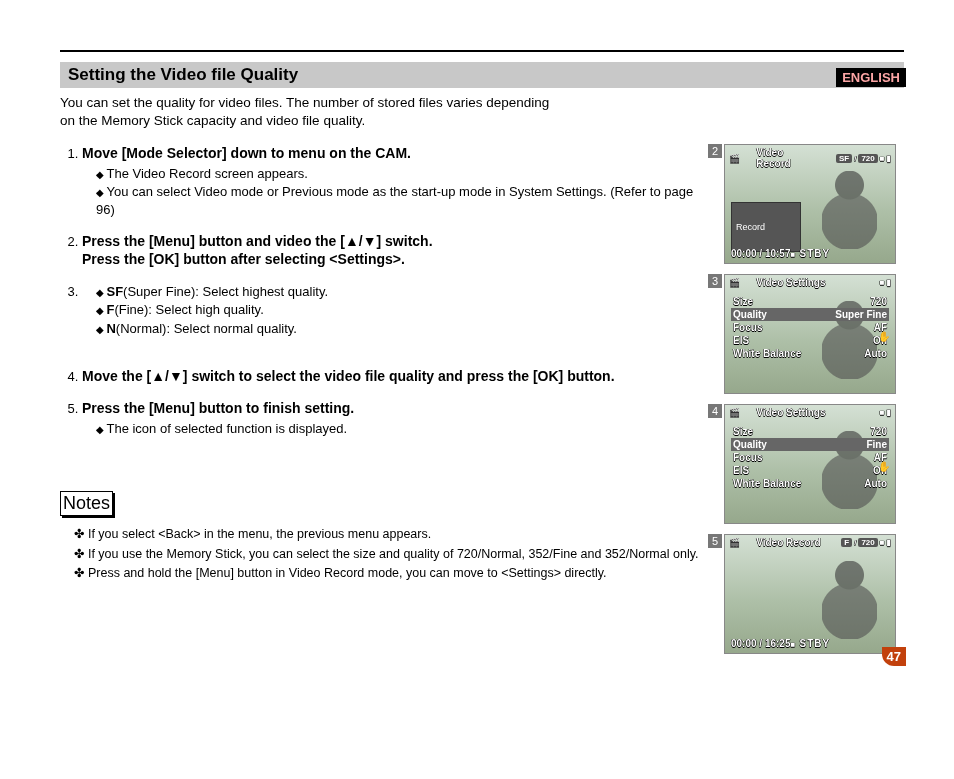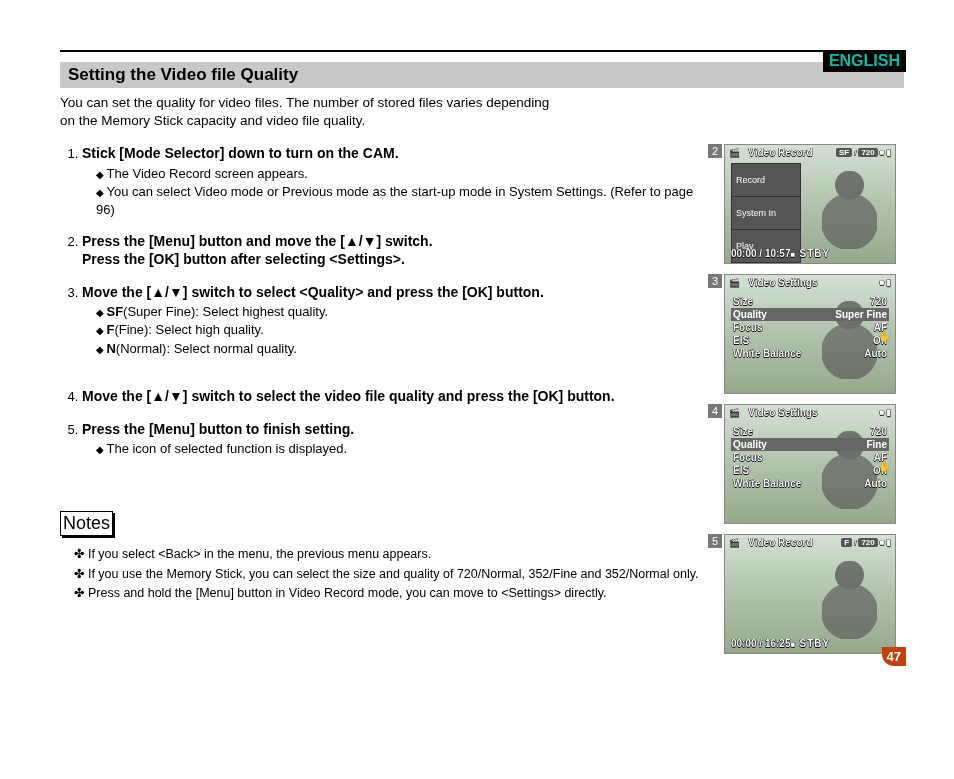--- a/index.html
+++ b/index.html
@@ -10,23 +10,23 @@
     height: 779px;
     font-family: Arial, Helvetica, sans-serif;
     font-size: 13px;
     color: #000;
     background: #fff;
     position: relative;
   }
   .page { padding: 50px 50px 20px 60px; position: relative; }
   .english-tag {
     position: absolute;
-    top: 50px; right: 48px;
-    background: #000; color: #14b8a6;
-    font-weight: bold; font-size: 16px;
+    top: 68px; right: 48px;
+    background: #000; color: #fca5a5;
+    font-weight: bold; font-size: 13px;
     padding: 2px 6px;
   }
   h1.title {
     font-size: 22px; font-weight: bold;
     margin: 0 0 4px 0; letter-spacing: -0.3px;
   }
   .title-rule { border-bottom: 2px solid #000; margin-bottom: 10px; }
   h2.subtitle {
     background: #c8c8c8;
     font-size: 17px; font-weight: bold;
@@ -65,32 +65,32 @@
     font-size:11px; text-align:center; line-height:14px;
   }
   .thumb {
     width: 172px; height: 120px;
     border:1px solid #888; position:relative;
     background: linear-gradient(#d4e0d4,#aec0a8 55%,#96a88c);
     overflow:hidden; font-family: Arial, sans-serif;
   }
   .th-titlebar {
     position:absolute; top:2px; left:4px; right:4px;
-    display:flex; align-items:center; gap:8px;
+    display:flex; align-items:center; gap:16px;
     color:#fff; font-size:10px; font-weight:bold;
     text-shadow: 0.5px 0 #000,-0.5px 0 #000,0 0.5px #000,0 -0.5px #000;
   }
   .th-titlebar .cam-icon::before { content:"🎬"; font-size:9px; text-shadow:none; }
   .status-icons { margin-left:auto; display:flex; gap:2px; align-items:center; font-size:8px; }
   .pill { background:#555; color:#fff; border-radius:2px; padding:0 3px; font-size:8px; text-shadow:none;}
   .batt::before{ content:"▮"; }
   .menu-box { position:absolute; left:6px; top:18px; width:70px; }
   .menu-box .item {
     background:#555; color:#fff; border:1px solid #333;
-    font-size:9px; padding:11px 4px; margin-bottom:-1px;
+    font-size:9px; padding:19px 4px; margin-bottom:-1px;margin-top:39px;
   }
   .menu-box .item.sel { background:#333; }
   .th-footer {
     position:absolute; left:6px; bottom:4px; right:6px;
     display:flex; justify-content:flex-start; color:#fff;
     font-size:10px; font-weight:bold;
     text-shadow: 0.5px 0 #000,-0.5px 0 #000,0 0.5px #000,0 -0.5px #000;
   }
   .th-footer .stby { letter-spacing:1px; }
   .th-footer .stby::before{ content:"■ "; font-size:8px;}
@@ -125,36 +125,33 @@
 
   <p class="intro">
     <span>You can set the quality for video files. The number of stored files varies depending</span><br>
     <span>on the Memory Stick capacity and video file quality.</span>
   </p>
 
   <div class="main-cols">
     <div class="left">
       <ol class="steps">
         <li>
-          <div class="st-head">Stick [Mode Selector] down to turn on the CAM.</div>
+          <div class="st-head">Move [Mode Selector] down to menu on the CAM.</div>
           <ul class="sublist">
             <li>The Video Record screen appears.</li>
             <li>You can select Video mode or Previous mode as the start-up mode in System Settings. (Refer to page 96)</li>
           </ul>
         </li>
         <li>
           <div class="st-head">
-            <span>Press the [Menu] button and move the [</span><span class="sym">▲/▼</span><span>] switch.</span><br>
+            <span>Press the [Menu] button and video the [</span><span class="sym">▲/▼</span><span>] switch.</span><br>
             <span>Press the [OK] button after selecting &lt;Settings&gt;.</span>
           </div>
         </li>
         <li>
-          <div class="st-head">
-            <span>Move the [</span><span class="sym">▲/▼</span><span>] switch to select &lt;Quality&gt; and press the [OK] button.</span>
-          </div>
           <ul class="sublist">
             <li><b>SF</b><span>(Super Fine): Select highest quality.</span></li>
             <li><b>F</b><span>(Fine): Select high quality.</span></li>
             <li><b>N</b><span>(Normal): Select normal quality.</span></li>
           </ul>
         </li>
         <li style="margin-top:30px;">
           <div class="st-head">
             <span>Move the [</span><span class="sym">▲/▼</span><span>] switch to select the video file quality and press the [OK] button.</span>
           </div>

